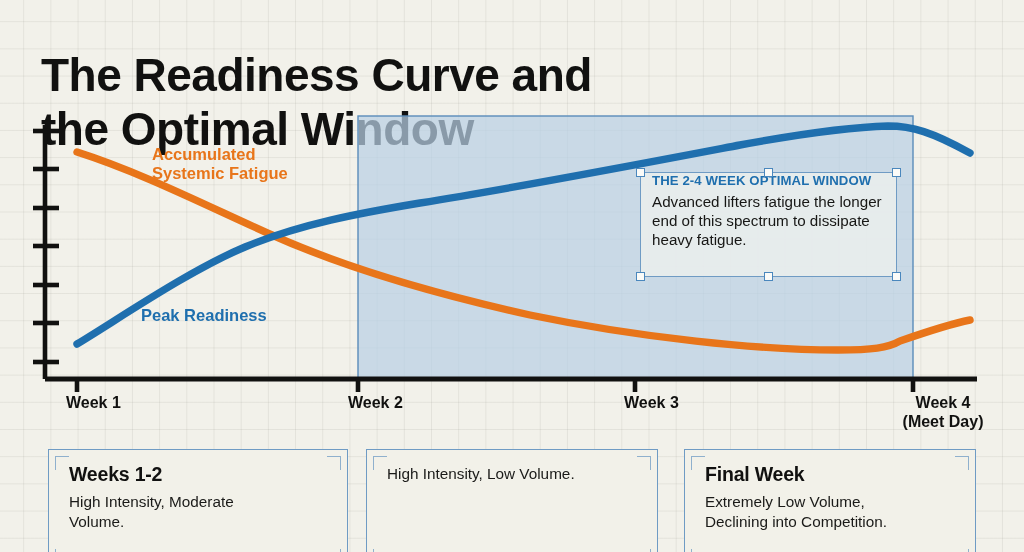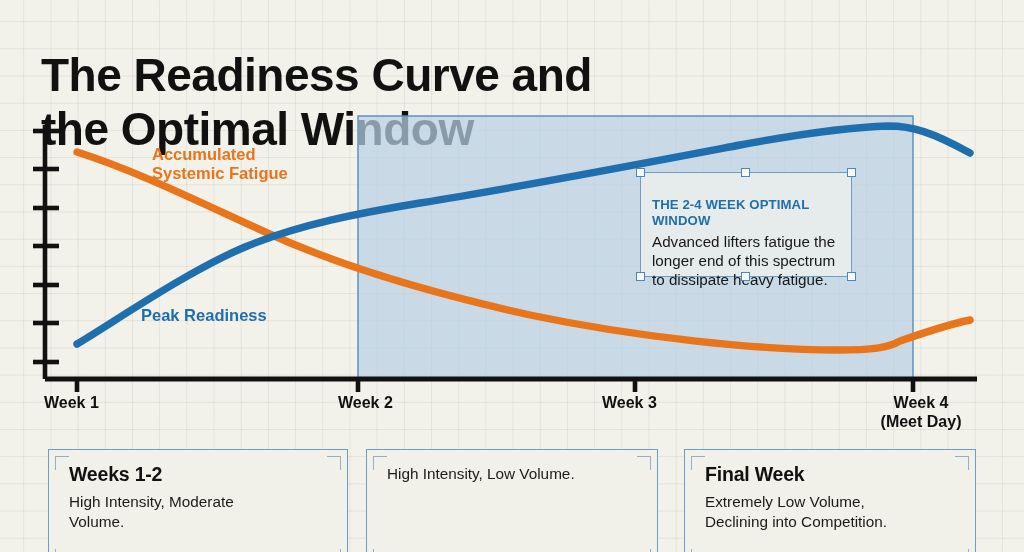--- a/index.html
+++ b/index.html
@@ -61,35 +61,36 @@
 
   
   .xlabel{
     position:absolute;
     font-size:16px;
     font-weight:bold;
     color:#111110;
     line-height:1.18;
     text-align:center;
     white-space:pre-line;
+    margin-left:22px;
   }
   #xl-1{left:44px;top:394px;}
-  #xl-2{left:338px;top:394px;}
+  #xl-2{left:326px;top:394px;}
   #xl-3{left:602px;top:394px;}
   #xl-4{left:874px;top:394px;width:94px;}
 
   
   #callout{
     position:absolute;
     left:640px;top:172px;
-    width:212px;height:105px;
+    width:257px;height:105px;
     background:rgba(238,240,238,0.80);
     border:1px solid #6f9bc4;
     box-sizing:border-box;
-    padding:24px 11px 6px 11px;
+    padding:0 11px 6px 11px;
   }
   #callout-title{
     font-size:13.2px;
     font-weight:bold;
     color:#1f6fae;
     letter-spacing:0.1px;
     line-height:1.2;
     margin-bottom:3px;
   }
   #callout-body{

